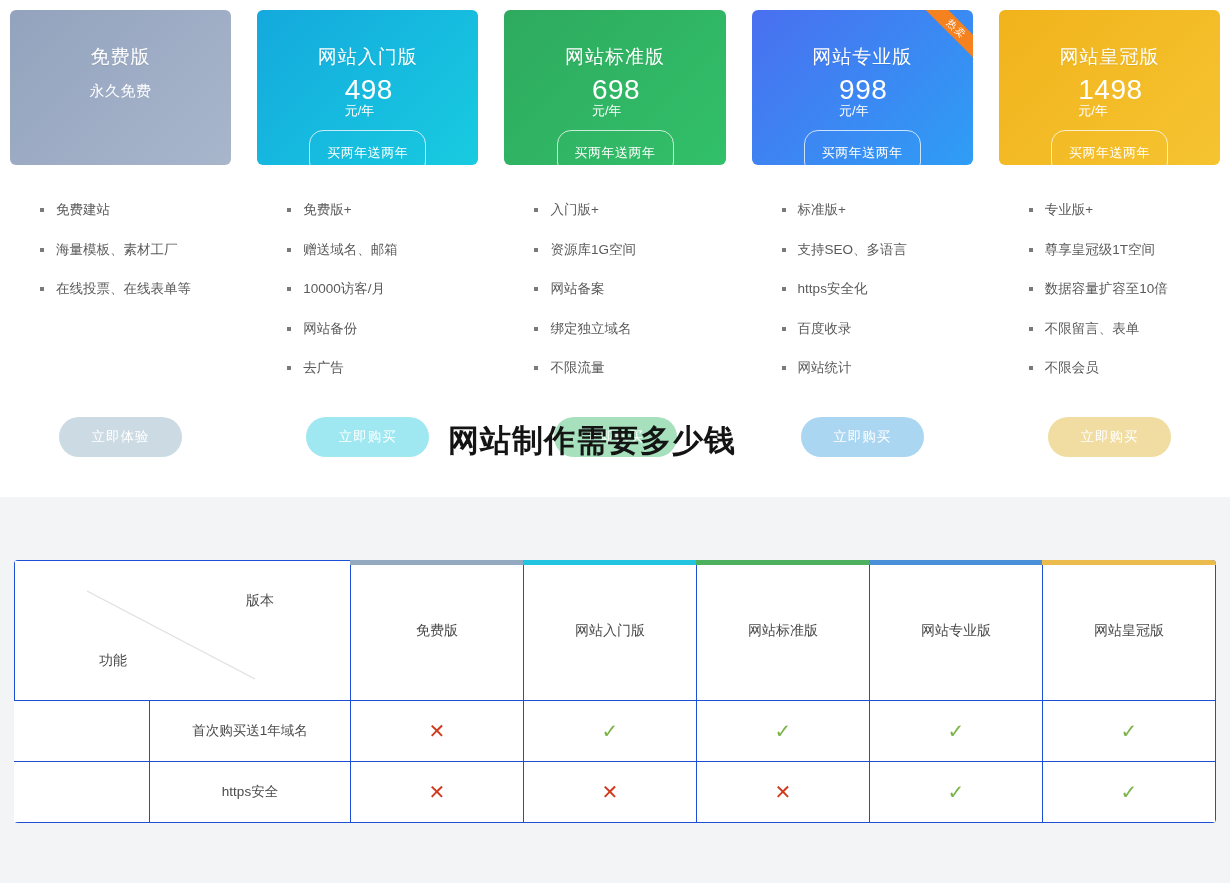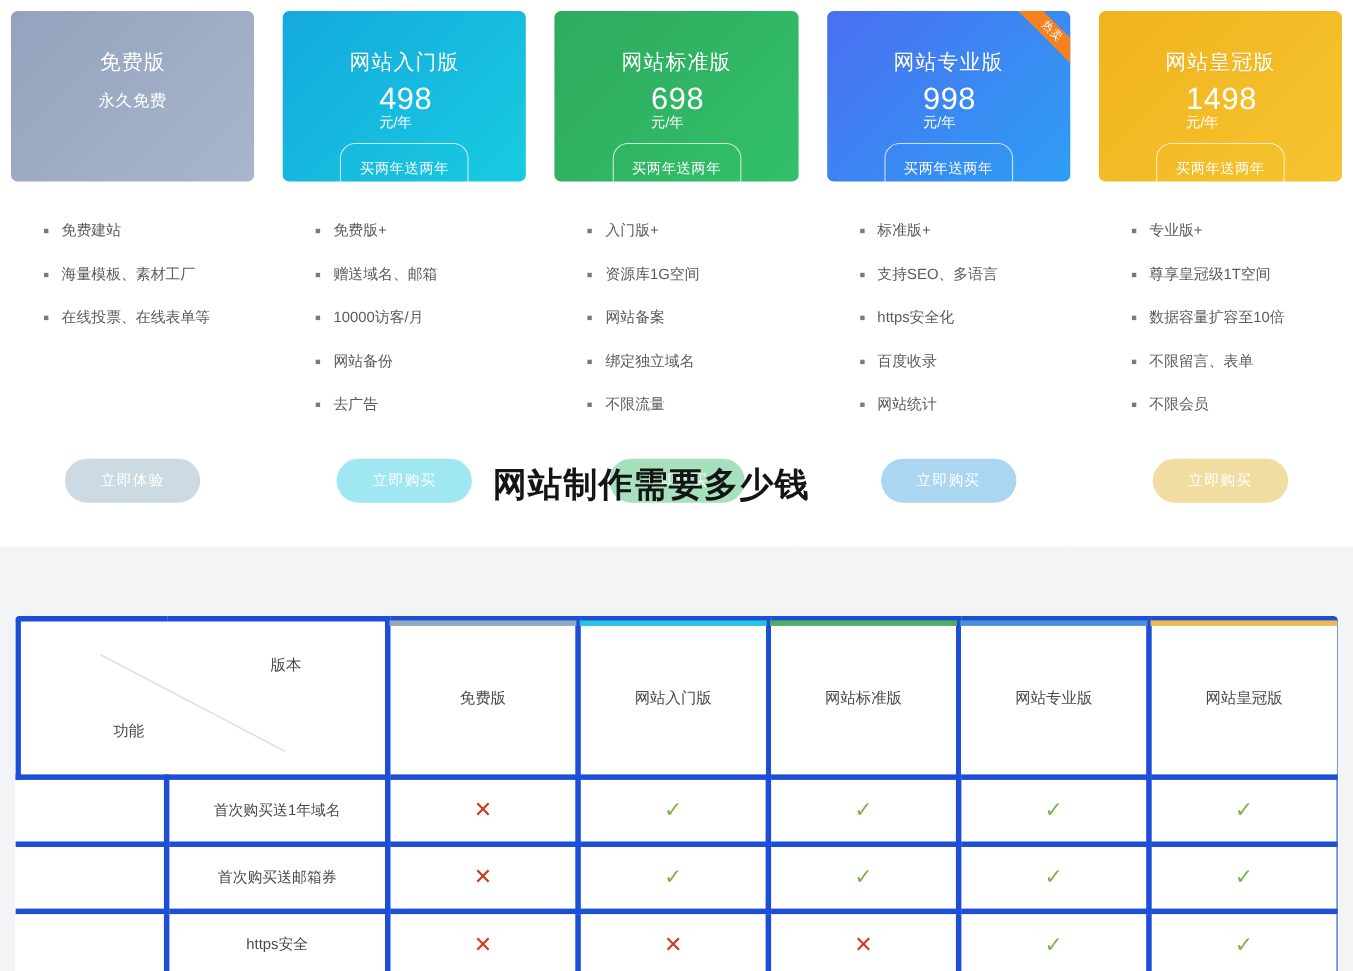--- a/index.html
+++ b/index.html
@@ -151,21 +151,21 @@
     background: #ffffff;
     border-radius: 4px;
     overflow: hidden;
   }
   table.compare {
     border-collapse: collapse;
     width: 1202px;
     table-layout: fixed;
   }
   table.compare td, table.compare th {
-    border: 5px solid #1d4ed8;
+    border: 1px solid #1d4ed8;
     text-align: center;
     vertical-align: middle;
   }
   .col-spacer { width: 135px; }
   .col-feature { width: 201px; }
   .col-plan { width: 173px; }
 
   .head-row td { height: 139px; padding: 0; background: #fff; }
   .corner-cell {
     position: relative;
@@ -349,29 +349,20 @@
             <td class="blank-cell"></td>
             <td>首次购买送1年域名</td>
             <td><span class="mark no">✕</span></td>
             <td><span class="mark yes">✓</span></td>
             <td><span class="mark yes">✓</span></td>
             <td><span class="mark yes">✓</span></td>
             <td><span class="mark yes">✓</span></td>
           </tr>
           <tr class="body-row">
             <td class="blank-cell"></td>
-            <td>首次购买送邮箱券</td>
-            <td><span class="mark no">✕</span></td>
-            <td><span class="mark yes">✓</span></td>
-            <td><span class="mark yes">✓</span></td>
-            <td><span class="mark yes">✓</span></td>
-            <td><span class="mark yes">✓</span></td>
-          </tr>
-          <tr class="body-row">
-            <td class="blank-cell"></td>
             <td>https安全</td>
             <td><span class="mark no">✕</span></td>
             <td><span class="mark no">✕</span></td>
             <td><span class="mark no">✕</span></td>
             <td><span class="mark yes">✓</span></td>
             <td><span class="mark yes">✓</span></td>
           </tr>
         </tbody>
     </table>
   </div>

